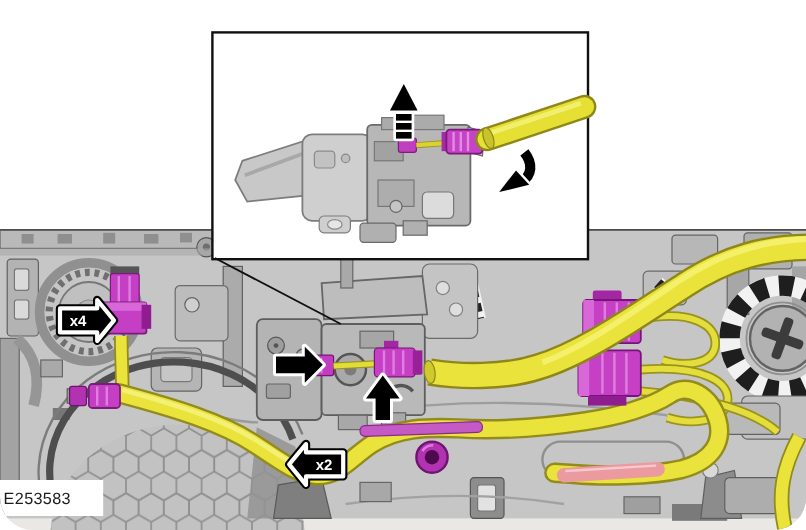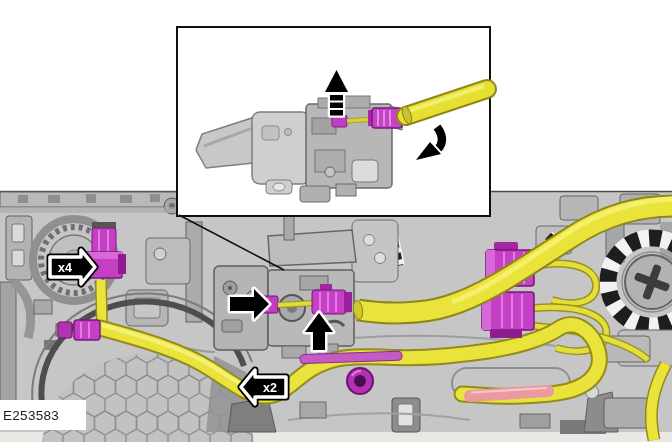--- a/index.html
+++ b/index.html
@@ -1,19 +1,20 @@
 <!DOCTYPE html>
 <html><head>
 <meta charset="utf-8">
 <style>
   html,body{margin:0;padding:0;background:#ffffff;}
   .stage{
     position:relative;width:672px;height:442px;overflow:hidden;
     background:#ffffff;
     font-family:"Liberation Sans", sans-serif;
+    border-radius:28px;
   }
   svg{position:absolute;left:0;top:0;display:block;}
   text{font-family:"Liberation Sans", sans-serif;}
   .callout-text{fill:#ffffff;font-size:12.5px;font-weight:bold;}
   .caption-text{fill:#1c1c1c;font-size:13.5px;letter-spacing:.3px;}
 </style>
 </head>
 <body>
 
 <div class="stage">

